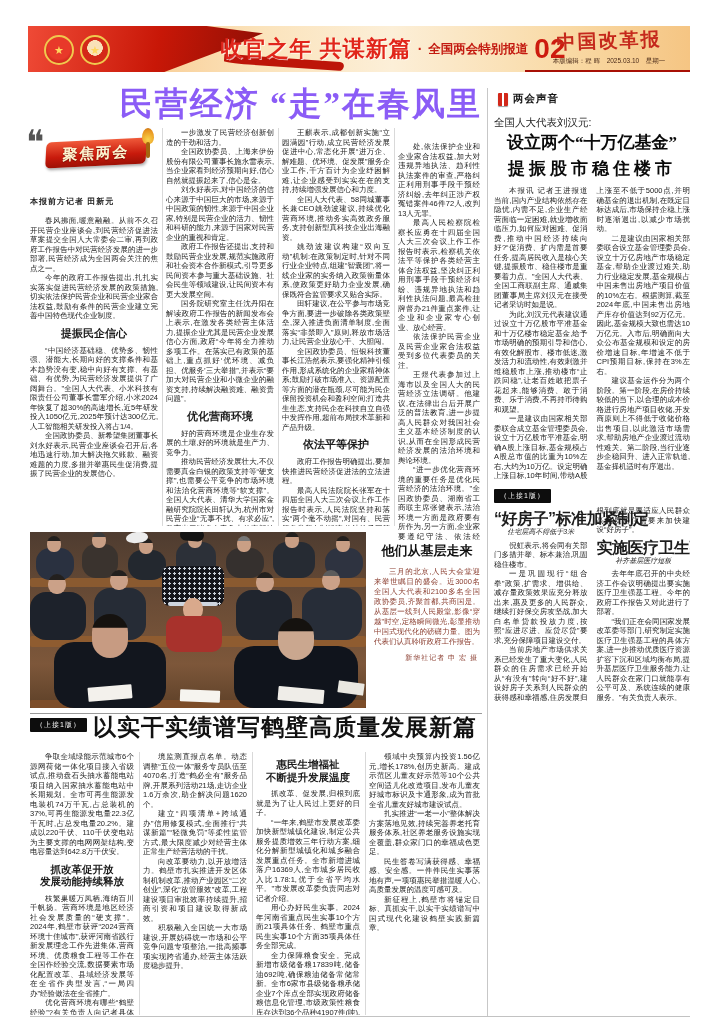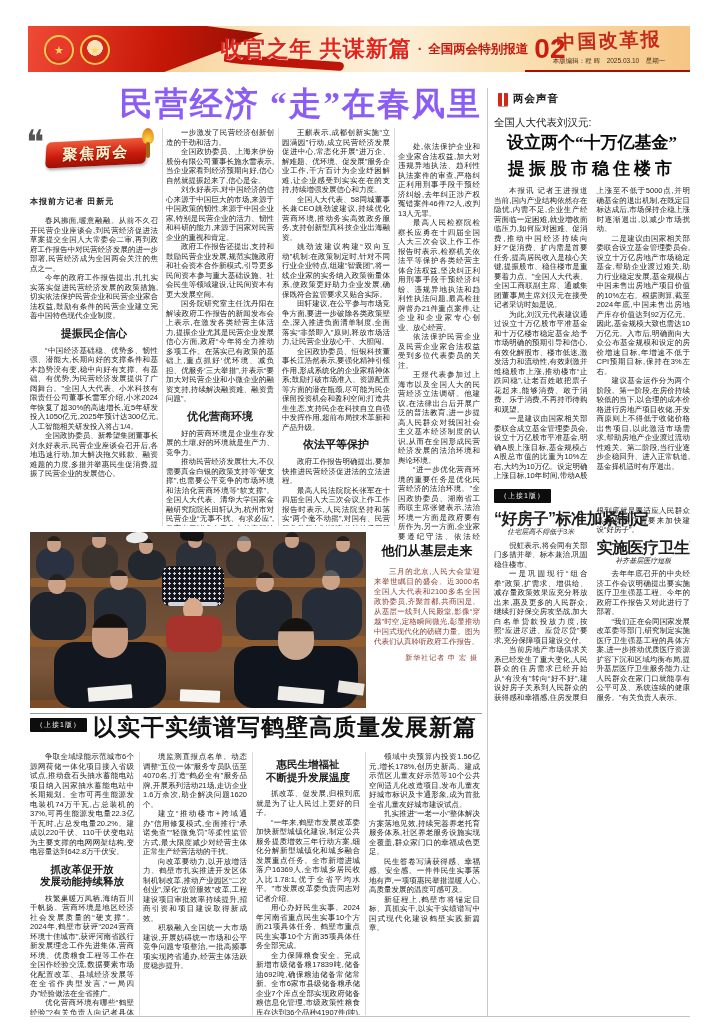--- a/index.html
+++ b/index.html
@@ -201,21 +201,21 @@
 
   <div class="coltext bh" style="left:30px;top:752px;width:104px;height:263px;">
       <p class="p">争取全域绿能示范城市6个源网荷储一体化项目接入省级试点,推动盘石头抽水蓄能电站项目纳入国家抽水蓄能电站中长期规划。全市可再生能源发电装机74万千瓦,占总装机的37%,可再生能源发电量22.3亿千瓦时,占总发电量20.2%。建成以220千伏、110千伏变电站为主要支撑的电网网架结构,变电容量达到642.8万千伏安。</p>
       <div class="subhead">抓改革促开放
 发展动能持续释放</div>
       <p class="p">枝繁巢暖万凤栖,海纳百川千帆扬。营商环境是地区经济社会发展质量的“硬支撑”。2024年,鹤壁市获评“2024营商环境十佳城市”,获评河南省践行新发展理念工作先进集体,营商环境、优质粮食工程等工作在全国作经验交流,数据要素市场化配置改革、县域经济发展等在全省作典型发言,“一局四办”经验做法在全省推广。</p>
       <p class="p">优化营商环境有哪些“鹤壁经验”?有关负责人向记者具体介绍了四点。</p>
     </div>
   <div class="coltext bh" style="left:143px;top:752px;width:104px;height:263px;">
       <p class="p">境监测直报点名单。动态调整“五位一体”服务专员队伍至4070名,打造“鹤必全有”服务品牌,开展系列活动21场,走访企业1.6万余次,助企解决问题1620个。</p>
-      <p class="p">建立“推动楼市+跨域通办”信用修复模式,全面推行“承诺免查”“轻微免罚”等柔性监管方式,最大限度减少对经营主体正常生产经营活动的干扰。</p>
+      <p class="p">建立“四项清单+跨域通办”信用修复模式,全面推行“共谋新篇”“轻微免罚”等柔性监管方式,最大限度减少对经营主体正常生产经营活动的干扰。</p>
       <p class="p">向改革要动力,以开放增活力。鹤壁市扎实推进开发区体制机制改革,推动产业园区“二次创业”,深化“放管服效”改革,工程建设项目审批效率持续提升,招商引资和项目建设取得新成效。</p>
       <p class="p">积极融入全国统一大市场建设,开展妨碍统一市场和公平竞争问题专项整治,一批高频事项实现跨省通办,经营主体活跃度稳步提升。</p>
     </div>
   <div class="coltext bh" style="left:256px;top:752px;width:104px;height:263px;">
       <div class="subhead">惠民生增福祉
 不断提升发展温度</div>
       <p class="p">抓改革、促发展,归根到底就是为了让人民过上更好的日子。</p>
       <p class="p">“一年来,鹤壁市发展改革委加快新型城镇化建设,制定公共服务提质增效三年行动方案,细化分解新型城镇化和城乡融合发展重点任务。全市新增进城落户16369人,全市城乡居民收入比1.78:1,优于全省平均水平。”市发展改革委负责同志对记者介绍。</p>
       <p class="p">用心办好民生实事。2024年河南省重点民生实事10个方面21项具体任务、鹤壁市重点民生实事10个方面35项具体任务全部完成。</p>
       <p class="p">全力保障粮食安全。完成新增市级储备粮17839吨,储备油692吨,确保粮油储备常储常新。全市6家市县级储备粮承储企业7个库点全部实现政府储备粮信息化管理,市级政策性粮食库存达到36个品种41907件(吨),新认定应急加工企业5个、储运企业15个、配送中心9个、应急网点56个。争取新一轮优质粮食工程补助资金1396万元,3个产品获“中国好粮油”称号,5个产品获“河南好粮油”称号。</p>

